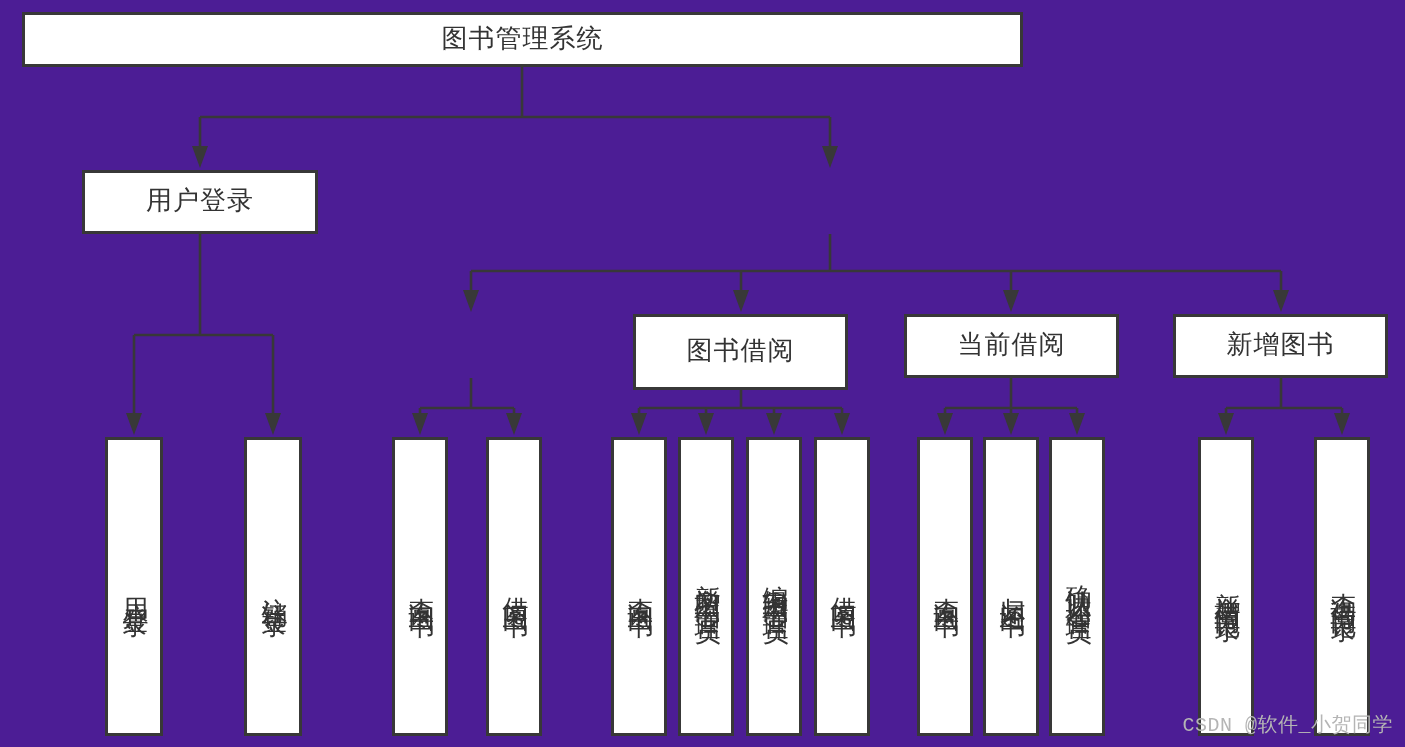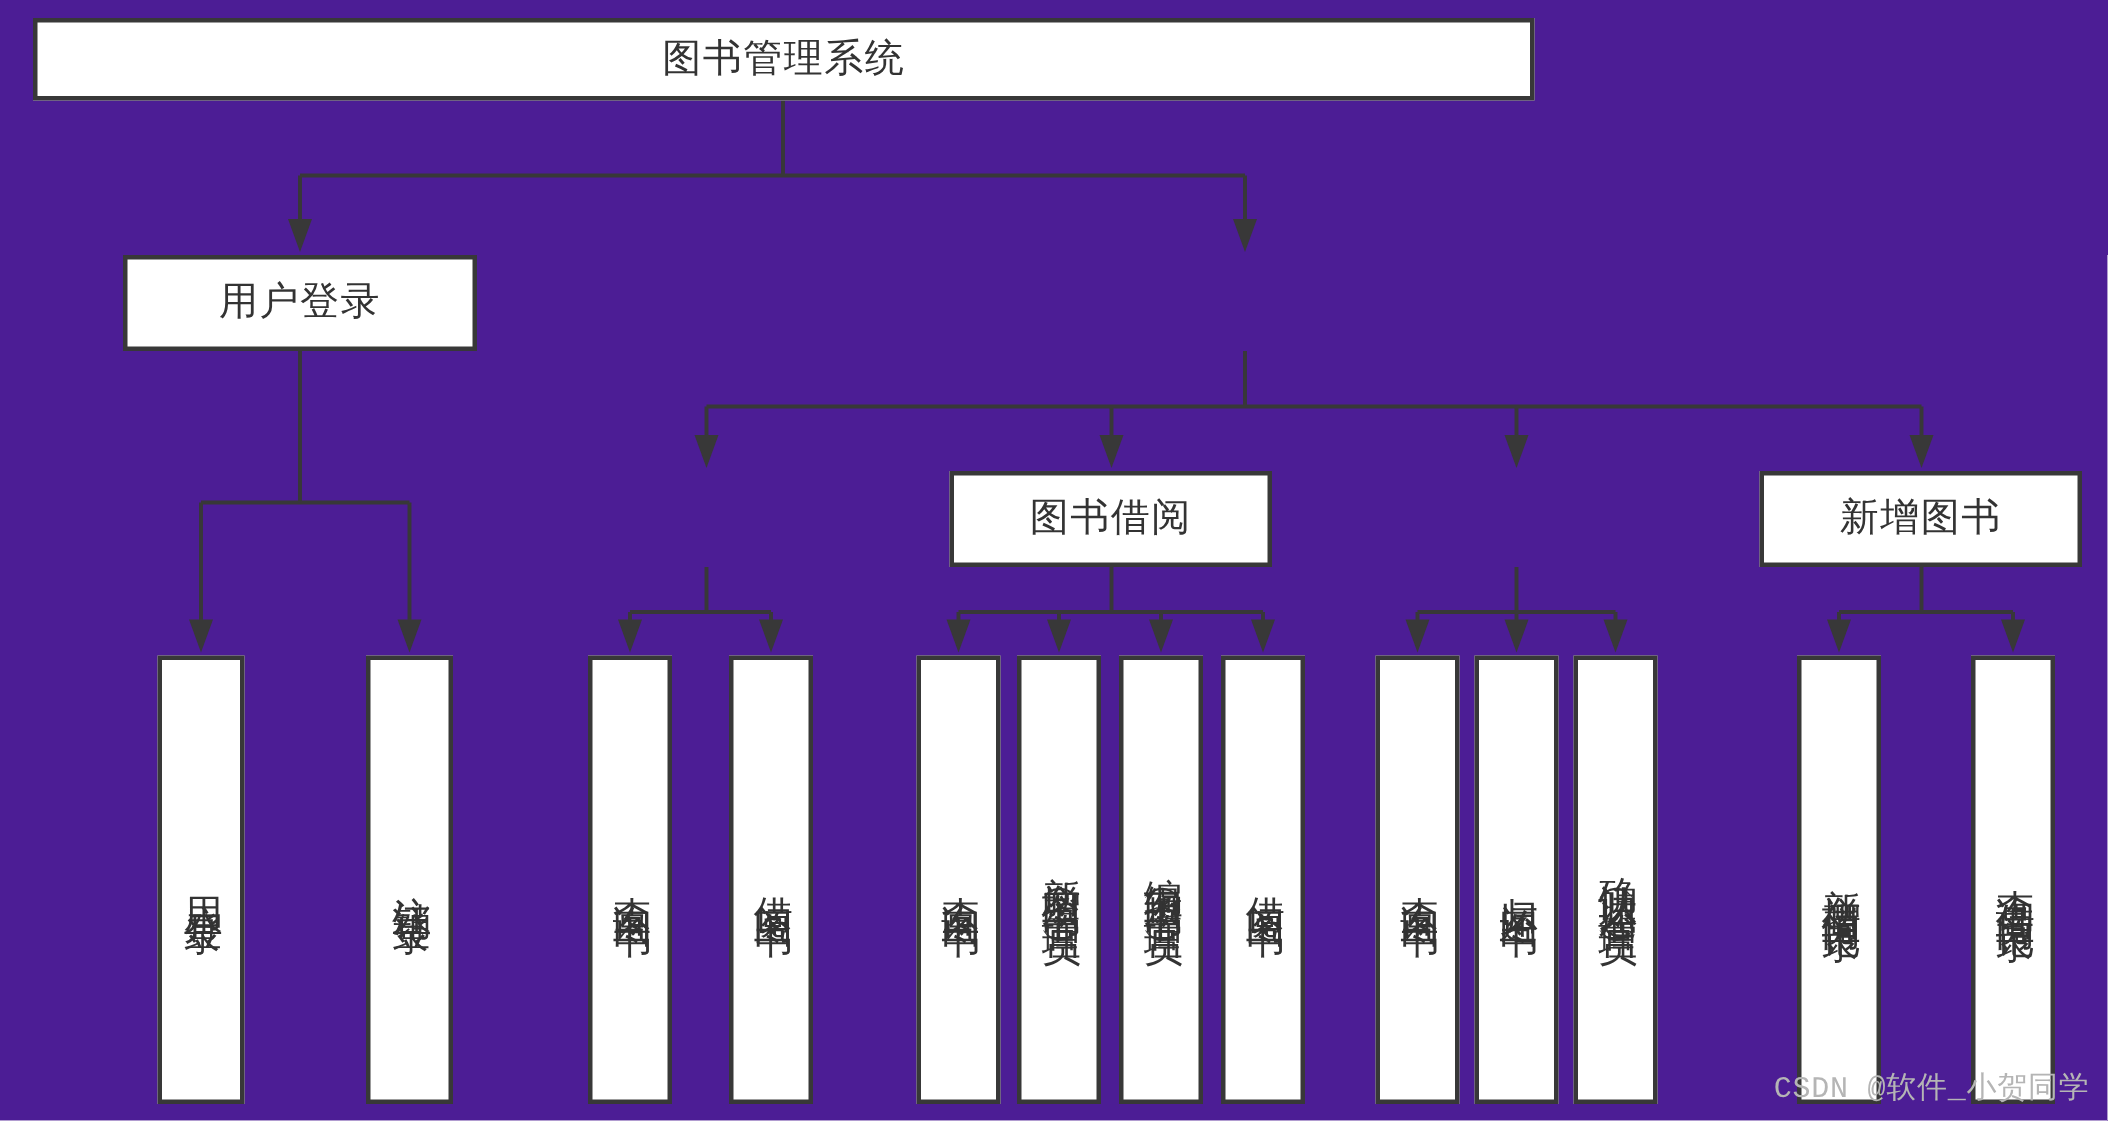--- a/index.html
+++ b/index.html
@@ -89,21 +89,22 @@
       <polygon points="1069,413 1085,413 1077,435"></polygon>
       <polygon points="1218,413 1234,413 1226,435"></polygon>
       <polygon points="1334,413 1350,413 1342,435"></polygon>
     </g>
   </svg>
 
   <div class="box h" style="left:22px; top:12px; width:1001px; height:55px;">图书管理系统</div>
 
   <div class="box h" style="left:82px; top:170px; width:236px; height:64px;">用户登录</div>
 
-  <div class="box h" style="left:633px; top:314px; width:215px; height:64px;">图书借阅</div>
+  <div class="box h" style="left:633px; top:314px; width:215px; height:76px;">图书借阅</div>
+  <div class="box h" style="left:904px; top:314px; width:215px; height:64px;">当前借阅</div>
   <div class="box h" style="left:1173px; top:314px; width:215px; height:64px;">新增图书</div>
 
   <div class="box v" style="left:105px; top:437px; width:58px; height:299px;">用户登录</div>
   <div class="box v" style="left:244px; top:437px; width:58px; height:299px;">注销登录</div>
 
   <div class="box v" style="left:392px; top:437px; width:56px; height:299px;">查询图书</div>
   <div class="box v" style="left:486px; top:437px; width:56px; height:299px;">借阅图书</div>
 
   <div class="box v" style="left:611px; top:437px; width:56px; height:299px;">查询图书</div>
   <div class="box v" style="left:678px; top:437px; width:56px; height:299px;">新增图书（管理员）</div>

